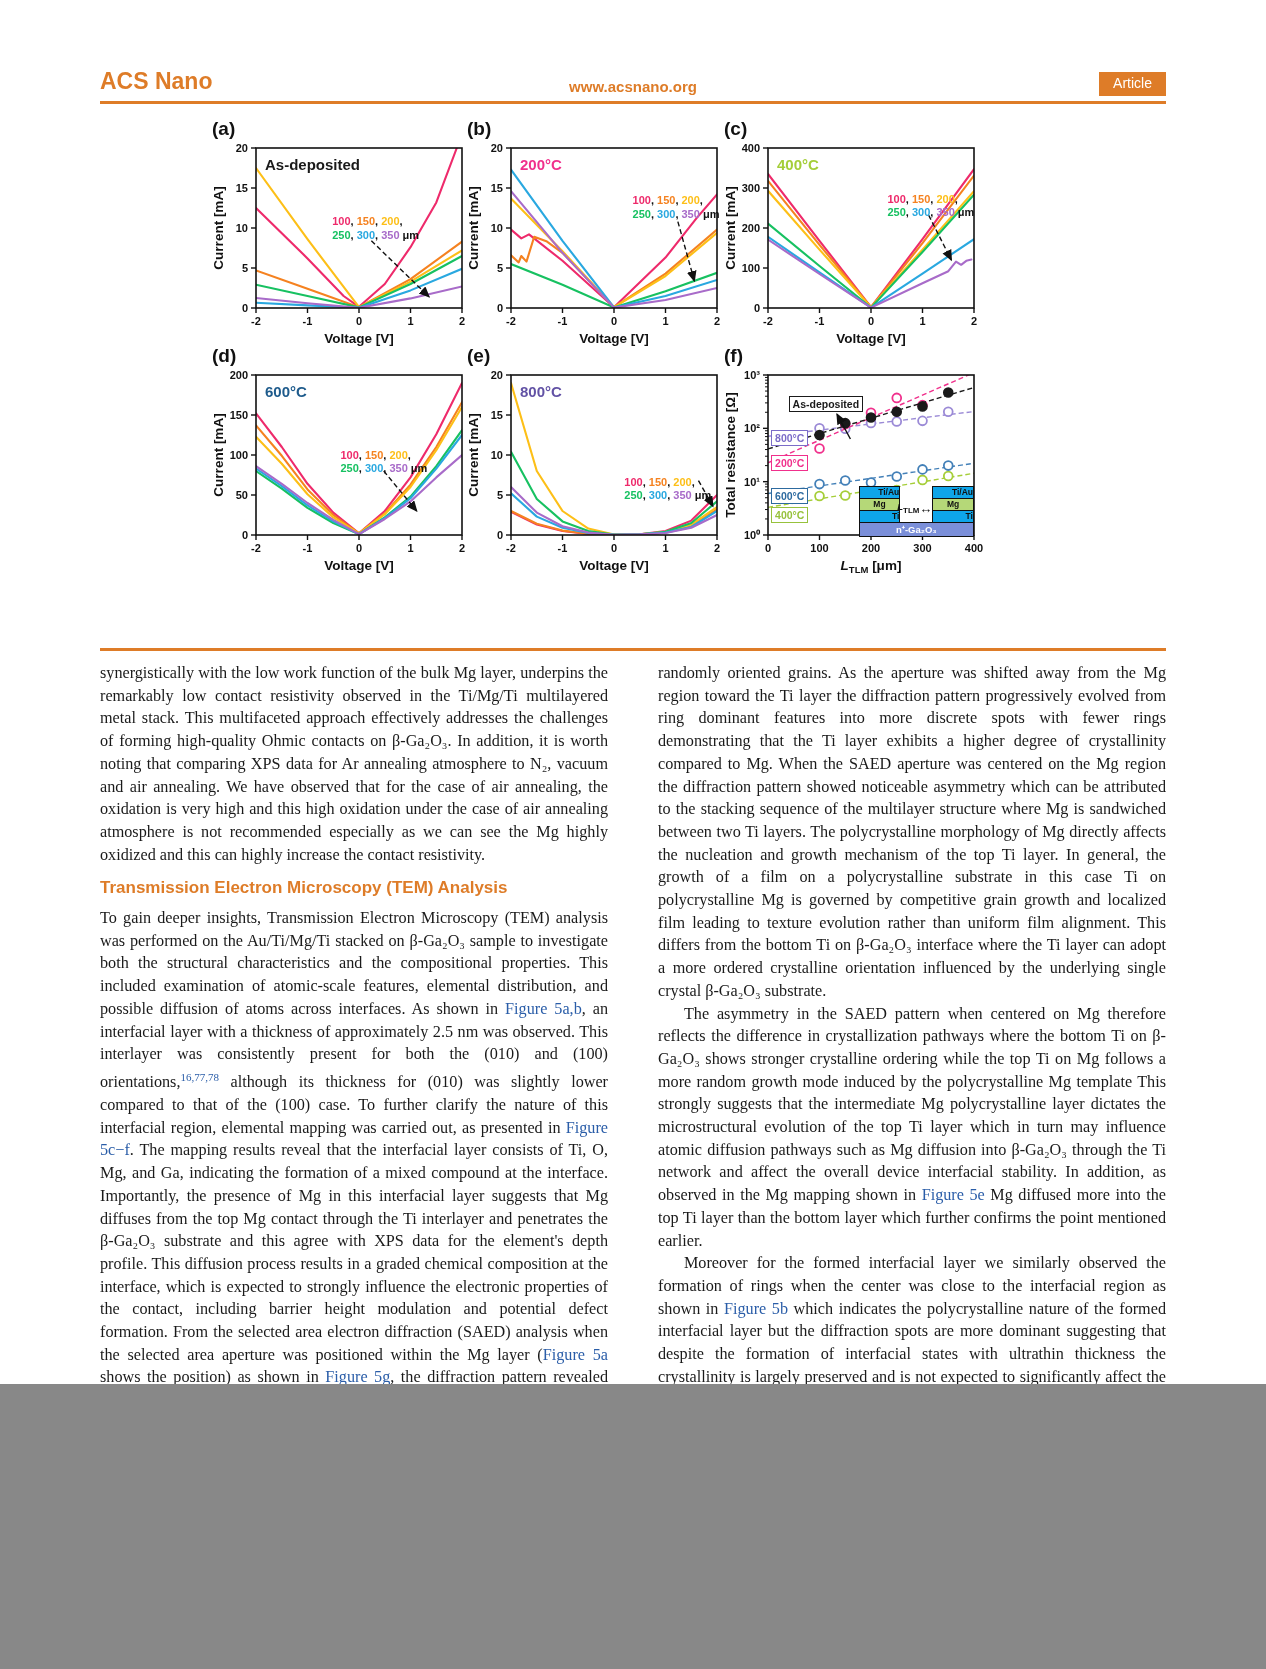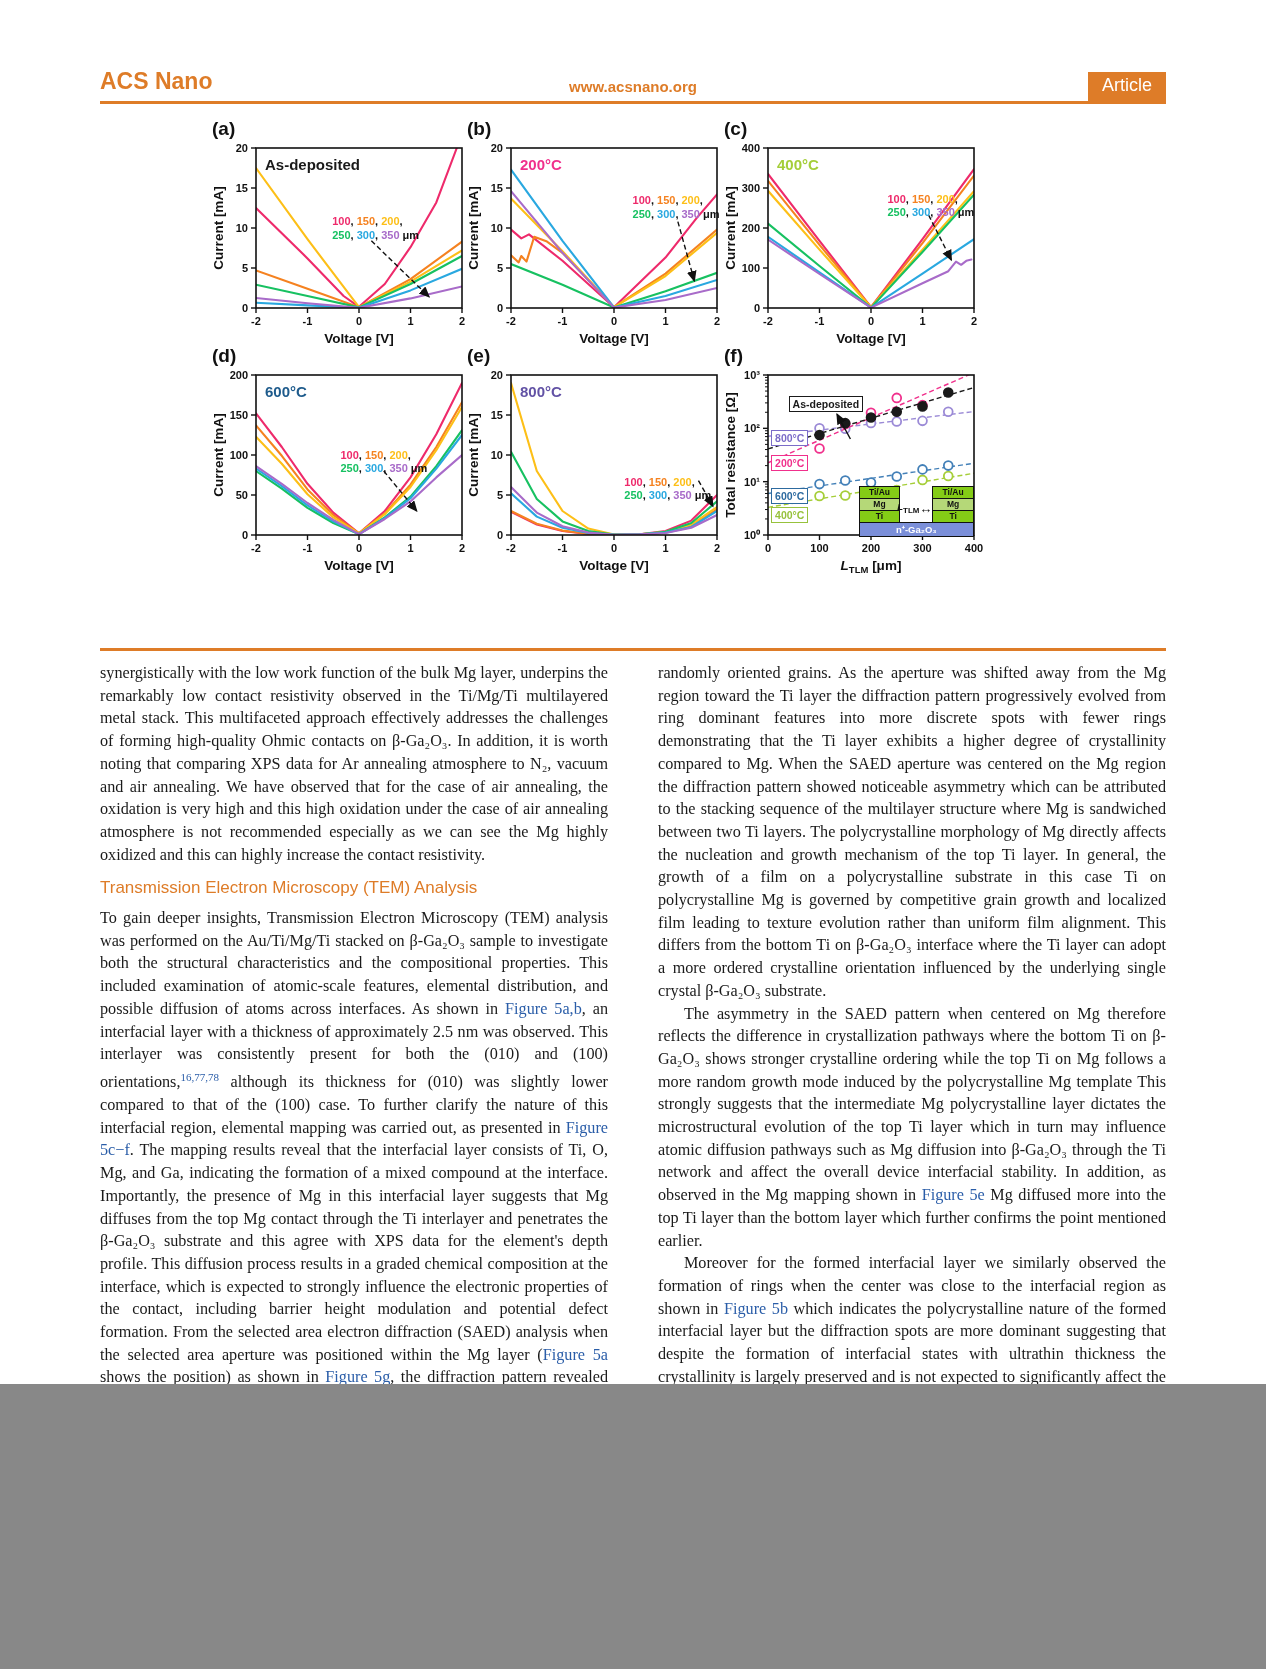--- a/index.html
+++ b/index.html
@@ -4,56 +4,56 @@
 <style>
   html,body{margin:0;padding:0;background:#888;}
   .page{position:relative;width:1266px;height:1384px;background:#fff;margin:0 auto;
         font-family:"Liberation Serif",serif;color:#1a1a1a;overflow:hidden;}
   
   .hdr-journal{position:absolute;left:100px;top:68px;font-family:"Liberation Sans",sans-serif;
         font-weight:bold;font-size:23px;color:#DE7C28;}
   .hdr-site{position:absolute;left:0;right:0;top:78px;text-align:center;
         font-family:"Liberation Sans",sans-serif;font-weight:bold;font-size:15px;color:#DE7C28;}
   .hdr-badge{position:absolute;right:100px;top:72px;background:#DE7C28;color:#fff;
-        font-family:"Liberation Sans",sans-serif;font-size:18px;padding:3px 14px 5px;}
+        font-family:"Liberation Sans",sans-serif;font-size:14px;padding:3px 14px 5px;}
   .hdr-rule{position:absolute;left:100px;right:100px;top:101px;height:3px;background:#DE7C28;}
   
   .panel{position:absolute;width:262px;height:230px;}
   .panel svg{position:absolute;left:0;top:0;overflow:visible;}
   .pletter{position:absolute;left:2px;top:0;font-family:"Liberation Sans",sans-serif;
         font-weight:bold;font-size:19px;color:#111;}
   .ptitle{position:absolute;left:55px;top:38px;font-family:"Liberation Sans",sans-serif;
         font-weight:bold;font-size:15px;}
   .clegend{position:absolute;font-family:"Liberation Sans",sans-serif;font-weight:bold;
         font-size:11px;line-height:13.5px;color:#111;white-space:nowrap;}
   .flabel{position:absolute;font-family:"Liberation Sans",sans-serif;font-weight:bold;
         font-size:10.5px;border:1.5px solid;background:#fff;padding:0 3px;line-height:14px;white-space:nowrap;}
   .inset{position:absolute;background:#fff;font-family:"Liberation Sans",sans-serif;}
   .irow{display:flex;align-items:flex-end;}
   .stack{display:flex;flex-direction:column;width:42px;}
   .lay{height:11px;font-size:8.5px;font-weight:bold;text-align:center;line-height:11px;
         border:1px solid #111;margin-top:-1px;color:#111;}
-  .met{background:#84cc16;}.mg{background:#B5D878;}
+  .met{background:#0ea5e9;text-align:right;}.mg{background:#B5D878;}
   .igap{width:32px;display:flex;flex-direction:row;align-items:center;justify-content:flex-end;
         color:#111;padding-bottom:8px;}
   .ltlm{font-size:9.5px;font-weight:bold;}
   .garrow{font-size:13px;line-height:9px;font-weight:bold;}
   .isub{height:13px;background:#7B8FD9;border:1px solid #111;margin-top:-1px;color:#fff;
         font-size:9.5px;font-weight:bold;text-align:center;line-height:13px;}
   
   .caption{position:absolute;left:100px;top:578px;width:1066px;font-size:15.5px;
         line-height:1.45;text-align:justify;margin:0;}
   .body-rule{position:absolute;left:100px;right:100px;top:648px;height:2.5px;background:#DE7C28;}
   .col{position:absolute;top:662px;width:508px;font-size:16.2px;line-height:22.7px;text-align:justify;}
   #col-left{left:100px;}
   #col-right{left:658px;}
   .col p{margin:0;}
   .col p.ind{text-indent:1.6em;}
   .col h3{font-family:"Liberation Sans",sans-serif;font-size:17px;color:#DE7C28;
-        margin:11px 0 7px;font-weight:normal;text-align:left;}
+        margin:11px 0 7px;font-weight:bold;text-align:left;}
   .lnk{color:#2A5DA8;}
   sup.lnk{font-size:11px;}
   
   .footer-page{position:absolute;left:0;right:0;top:1592px;text-align:center;
         font-family:"Liberation Sans",sans-serif;font-weight:bold;font-size:15px;}
   .footer-doi{position:absolute;right:100px;top:1588px;text-align:right;
         font-family:"Liberation Sans",sans-serif;font-size:13.5px;color:#2A5DA8;}
   .footer-cite{position:absolute;right:100px;top:1608px;text-align:left;
         font-size:14px;font-style:italic;}
 </style>

